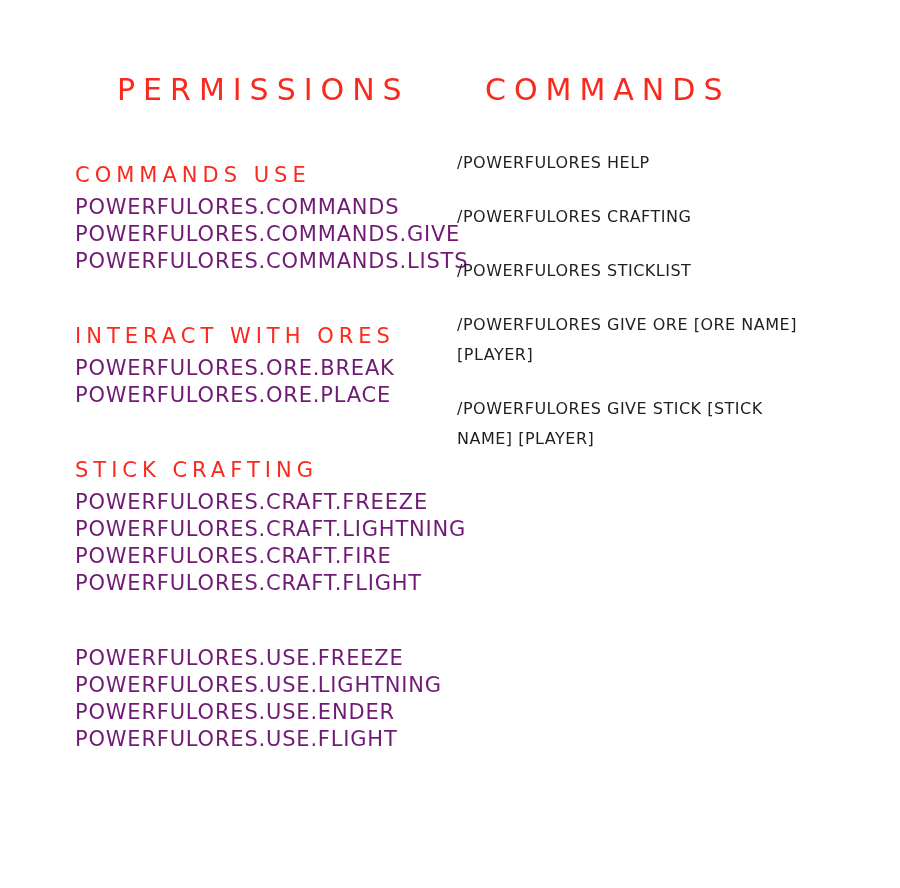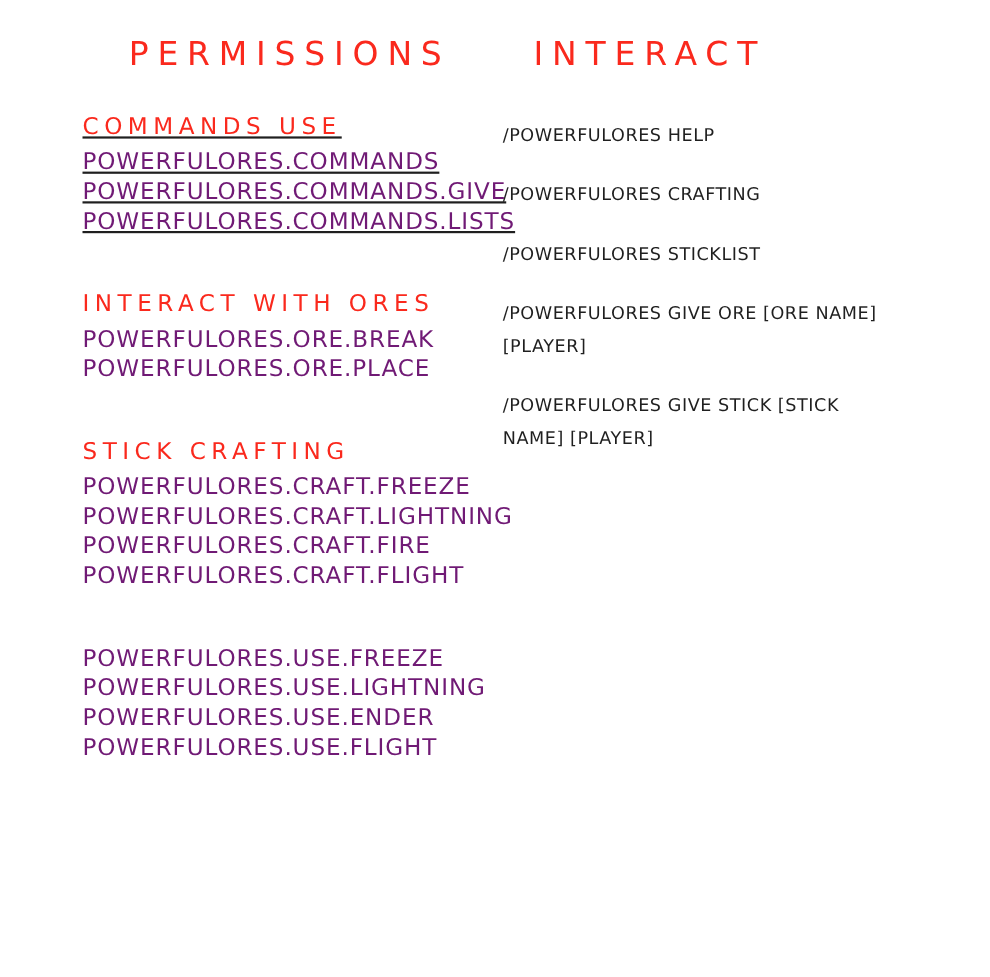--- a/index.html
+++ b/index.html
@@ -9,21 +9,21 @@
   }
   body {
     width: 900px;
     height: 888px;
     font-family: "DejaVu Sans", "Liberation Sans", sans-serif;
     color: #1f1f1f;
     overflow: hidden;
   }
   .page {
     display: flex;
-    padding-top: 32px;
+    padding-top: 72px;
     box-sizing: border-box;
   }
   .col-left {
     width: 457px;
     box-sizing: border-box;
     padding-left: 75px;
     flex: 0 0 auto;
   }
   .col-right {
     box-sizing: border-box;
@@ -36,21 +36,21 @@
     font-weight: 400;
     letter-spacing: 8px;
     color: #fa291d;
     margin: 0;
     white-space: nowrap;
   }
   .col-left .main-title { margin-left: 42px; }
   .col-right .main-title { margin-left: 28px; }
 
   .perm-section { margin-top: 48px; }
-  .perm-section:first-of-type { margin-top: 34px; text-decoration: underline; }
+  .perm-section:first-of-type { margin-top: 54px; }
 
   .section-heading {
     font-size: 21px;
     line-height: 26px;
     font-weight: 400;
     letter-spacing: 5px;
     color: #fa291d;
     margin: 0 0 6px 0;
     white-space: nowrap;
   }
@@ -102,21 +102,21 @@
 
     <section class="perm-section">
       <div class="perm-item">POWERFULORES.USE.FREEZE</div>
       <div class="perm-item">POWERFULORES.USE.LIGHTNING</div>
       <div class="perm-item">POWERFULORES.USE.ENDER</div>
       <div class="perm-item">POWERFULORES.USE.FLIGHT</div>
     </section>
   </div>
 
   <div class="col-right">
-    <h1 class="main-title">INTERACT</h1>
+    <h1 class="main-title">COMMANDS</h1>
 
     <div class="command-list">
       <div class="command-item">/POWERFULORES HELP</div>
       <div class="command-item">/POWERFULORES CRAFTING</div>
       <div class="command-item">/POWERFULORES STICKLIST</div>
       <div class="command-item">/POWERFULORES GIVE ORE [ORE NAME] [PLAYER]</div>
       <div class="command-item">/POWERFULORES GIVE STICK [STICK NAME] [PLAYER]</div>
     </div>
   </div>
 

